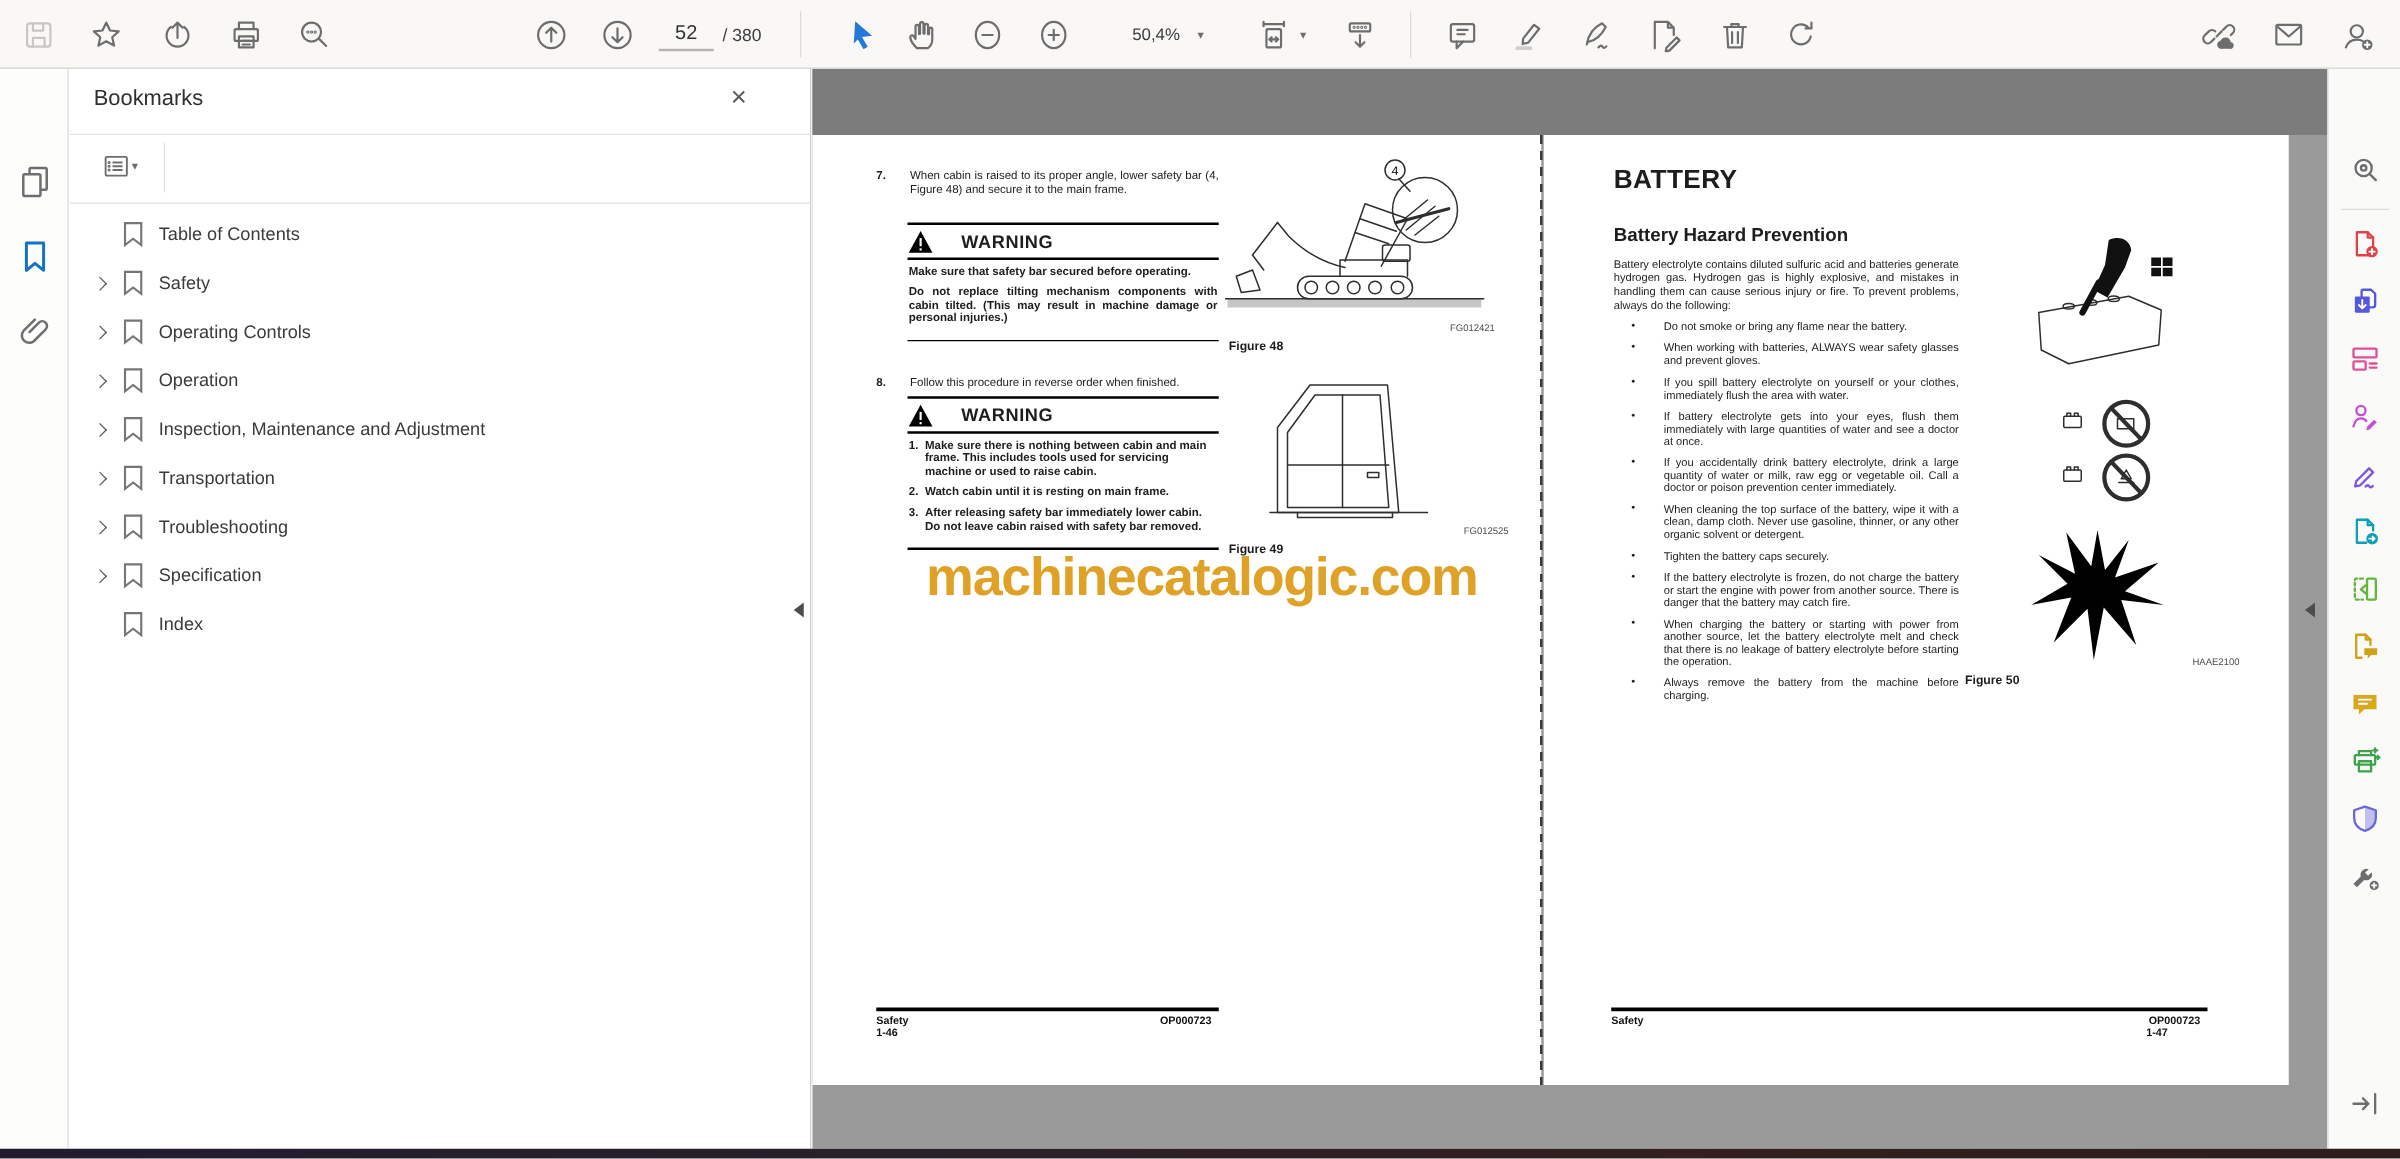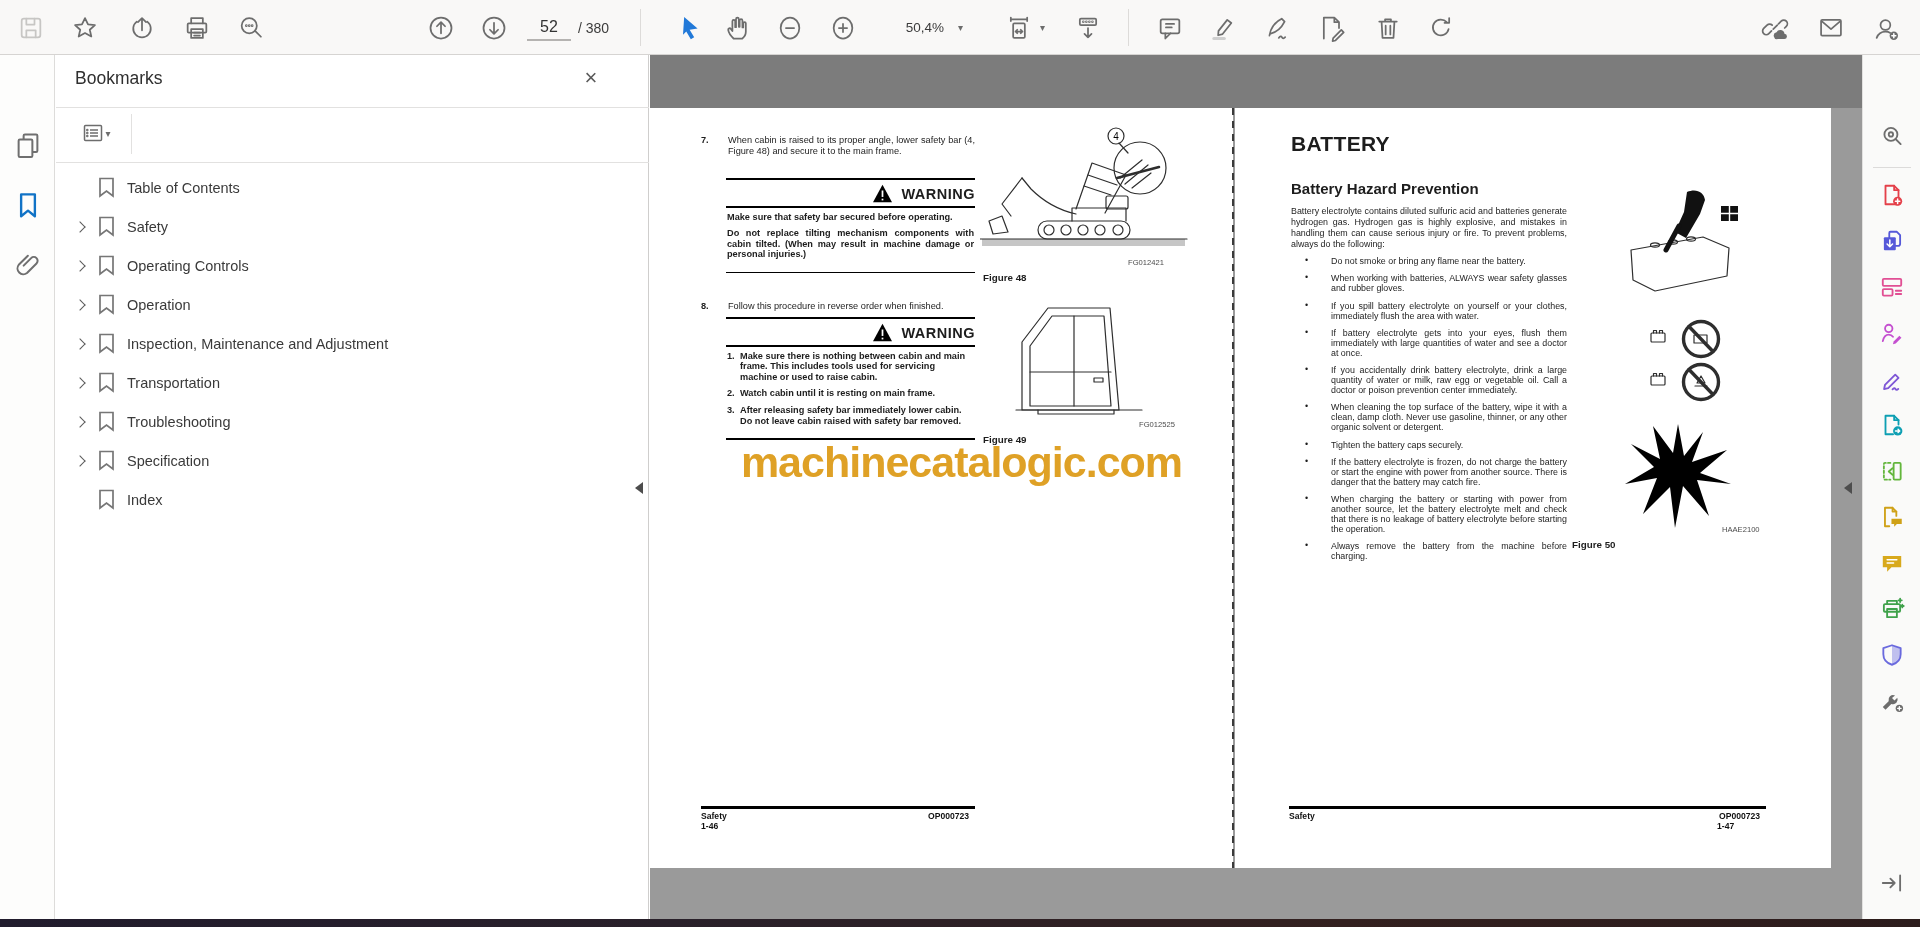--- a/index.html
+++ b/index.html
@@ -58,32 +58,32 @@
   .page-left  { left:0;   width:583px; }
   .page-right { left:585px; width:596px; }
   .pagedivider { position:absolute; top:53px; left:581.5px; width:2px; height:760px;
     background:repeating-linear-gradient(#3a3a3a 0 7px, transparent 7px 13px); z-index:12; }
 
   .pl-body { font-size:9.2px; line-height:10.6px; text-align:justify; }
   .stepnum { position:absolute; font-size:9.2px; font-weight:bold; }
   .warnbox { position:absolute; left:76px; width:249px; }
   .wrule { height:2.2px; background:#000; }
   .wrule.thin { height:1.4px; }
-  .whead { display:flex; align-items:center; justify-content:flex-end; gap:8px; padding:4px 0 3px 0; }
+  .whead { display:flex; align-items:center; justify-content:flex-start; gap:22px; padding:4px 0 3px 0; }
   .whead svg { width:21px; height:19px; }
   .wtitle { font-size:14.5px; font-weight:bold; letter-spacing:.5px; }
   .wbody { font-weight:bold; font-size:9.2px; line-height:10.6px; text-align:justify; padding:4px 1px 6px 1px;}
   .wbody p { margin-bottom:6px; }
   .wlist { font-weight:bold; font-size:9.2px; line-height:10.6px; padding:4px 1px 6px 1px; }
   .wlist .li { position:relative; padding-left:13px; margin-bottom:6px; }
   .wlist .n { position:absolute; left:0; }
 
   .figart svg { stroke:#2e2e2e; fill:none; stroke-width:1.2; stroke-linecap:round; stroke-linejoin:round;}
   .figlabel { position:absolute; font-size:9.8px; font-weight:bold; }
-  .figcode { position:absolute; font-size:7.6px; color:#4c4c4c; }
+  .figcode { position:absolute; font-size:7.6px; color:#4c4c4c;margin-left:32px; }
 
   .watermark { position:absolute; left:64px; top:330px; width:495px; text-align:center;
                font-size:43px; font-weight:bold; color:#DFA126; letter-spacing:-1px; z-index:14; white-space:nowrap;}
 
   .pfooter-rule { position:absolute; height:3px; background:#000; top:698px; }
   .pfoot { position:absolute; font-size:8.6px; font-weight:bold; color:#111; }
 
   .rp-title { position:absolute; left:56px; top:24px; font-size:21px; font-weight:bold; letter-spacing:.3px;}
   .rp-sub { position:absolute; left:56px; top:72px; font-size:15px; font-weight:bold; }
   .rp-intro { position:absolute; left:56px; top:98px; width:276px; font-size:8.9px; line-height:11px; text-align:justify;}
@@ -364,21 +364,21 @@
           <svg viewBox="0 0 24 22">
               <path d="M12 1L23 21H1z" fill="#000"></path>
               <rect x="11" y="7.5" width="2" height="7.5" fill="#fff"></rect>
               <rect x="11" y="17" width="2" height="2" fill="#fff"></rect>
             </svg>
           <span class="wtitle">WARNING</span>
         </div>
         <div class="wrule thin"></div>
         <div class="wbody">
           <p>Make sure that safety bar secured before operating.</p>
-          <p>Do not replace tilting mechanism components with cabin tilted. (When may result in machine damage or personal injuries.)</p>
+          <p>Do not replace tilting mechanism components with cabin tilted. (This may result in machine damage or personal injuries.)</p>
         </div>
         <div class="wrule thin"></div>
       </div>
 
       <span class="stepnum" style="left:51px; top:193px;">8.</span>
       <div class="pl-body abs" style="left:78px; top:193px; width:247px;">Follow this procedure in reverse order when finished.</div>
 
       <div class="warnbox" style="top:209px;">
         <div class="wrule"></div>
         <div class="whead">
@@ -450,21 +450,21 @@
 
     <div class="pagedivider"></div>
 
     <section class="page page-right">
       <h1 class="rp-title">BATTERY</h1>
       <h2 class="rp-sub">Battery Hazard Prevention</h2>
       <div class="rp-intro">Battery electrolyte contains diluted sulfuric acid and batteries generate hydrogen gas. Hydrogen gas is highly explosive, and mistakes in handling them can cause serious injury or fire. To prevent problems, always do the following:</div>
 
       <div class="bullets">
         <div class="brow"><span class="bdot">•</span><span>Do not smoke or bring any flame near the battery.</span></div>
-        <div class="brow"><span class="bdot">•</span><span>When working with batteries, ALWAYS wear safety glasses and rubber gloves.</span></div>
+        <div class="brow"><span class="bdot">•</span><span>When working with batteries, ALWAYS wear safety glasses and prevent gloves.</span></div>
         <div class="brow"><span class="bdot">•</span><span>If you spill battery electrolyte on yourself or your clothes, immediately flush the area with water.</span></div>
         <div class="brow"><span class="bdot">•</span><span>If battery electrolyte gets into your eyes, flush them immediately with large quantities of water and see a doctor at once.</span></div>
         <div class="brow"><span class="bdot">•</span><span>If you accidentally drink battery electrolyte, drink a large quantity of water or milk, raw egg or vegetable oil. Call a doctor or poison prevention center immediately.</span></div>
         <div class="brow"><span class="bdot">•</span><span>When cleaning the top surface of the battery, wipe it with a clean, damp cloth. Never use gasoline, thinner, or any other organic solvent or detergent.</span></div>
         <div class="brow"><span class="bdot">•</span><span>Tighten the battery caps securely.</span></div>
         <div class="brow"><span class="bdot">•</span><span>If the battery electrolyte is frozen, do not charge the battery or start the engine with power from another source. There is danger that the battery may catch fire.</span></div>
         <div class="brow"><span class="bdot">•</span><span>When charging the battery or starting with power from another source, let the battery electrolyte melt and check that there is no leakage of battery electrolyte before starting the operation.</span></div>
         <div class="brow"><span class="bdot">•</span><span>Always remove the battery from the machine before charging.</span></div>
       </div>
 

